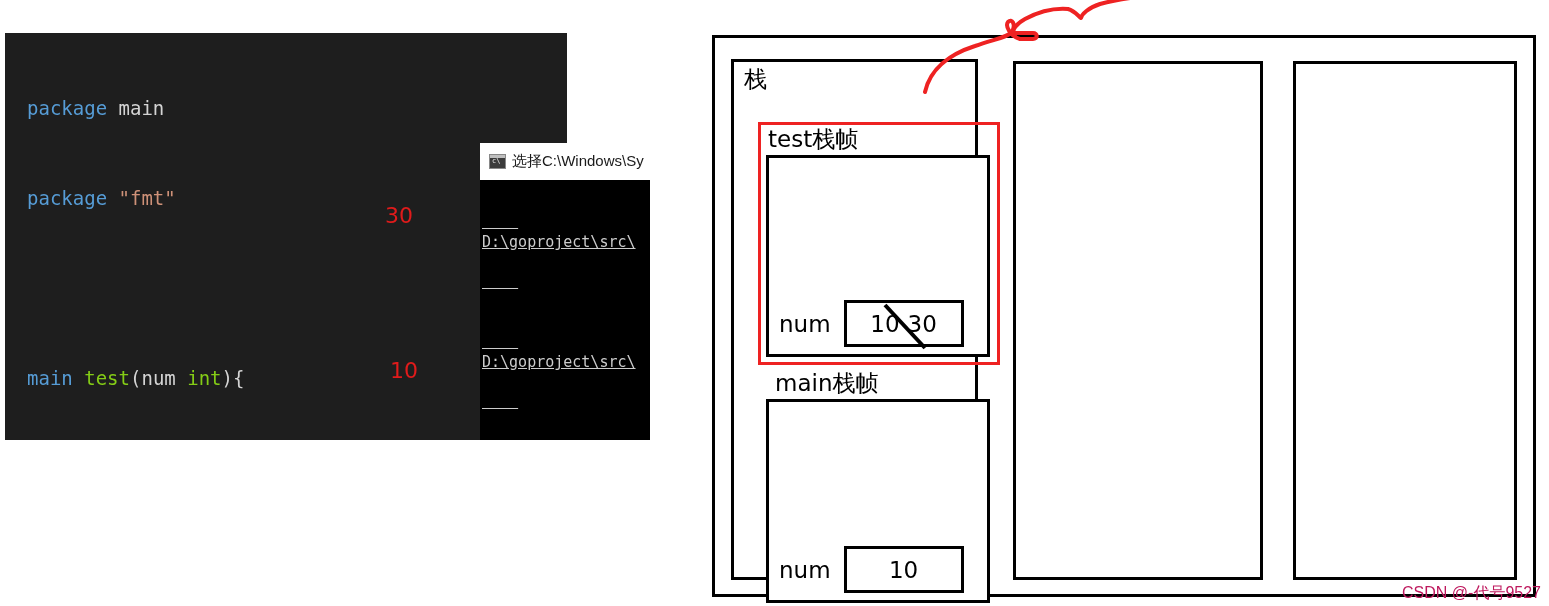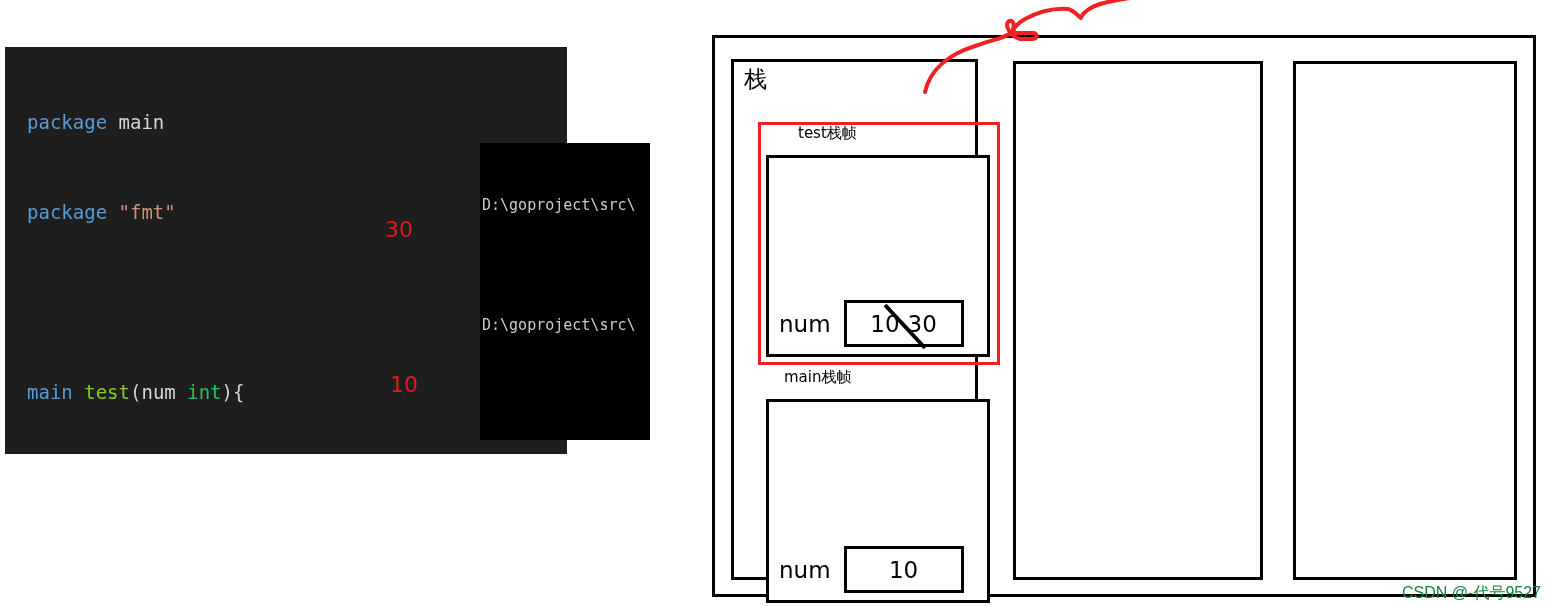--- a/index.html
+++ b/index.html
@@ -12,39 +12,39 @@
     height: 606px;
     position: relative;
     overflow: hidden;
     font-family: "Liberation Sans", sans-serif;
   }
 
   
   #editor {
     position: absolute;
     left: 5px;
-    top: 47px;
+    top: 33px;
     width: 562px;
     height: 407px;
     background: #1e1e1e;
     font-family: "DejaVu Sans Mono", monospace;
     font-size: 19px;
     line-height: 30px;
     white-space: pre;
     overflow: hidden;
   }
   #editor .ln {
     position: relative;
     height: 30px;
     padding-left: 22px;
   }
   .kw   { color: #569cd6; }
   .id   { color: #d4d4d4; }
   .fn   { color: #84cc16; }
-  .typ  { color: #22c55e; }
+  .typ  { color: #84cc16; }
   .str  { color: #ce9178; }
   .pn   { color: #d4d4d4; }
   .annot {
     position: absolute;
     color: #e01b1b;
     font-family: "DejaVu Sans", sans-serif;
     font-size: 22px;
     font-weight: 400;
   }
 
@@ -97,20 +97,21 @@
     color: #1a1a1a;
     white-space: nowrap;
   }
   #term-body {
     padding: 12px 11px 0 2px;
     font-family: "DejaVu Sans Mono", monospace;
     font-size: 15px;
     line-height: 20px;
     color: #cccccc;
     white-space: pre;
+    text-decoration: underline;
   }
   .blankline { height: 20px; }
 
   
   #diagram {
     position: absolute;
     left: 712px;
     top: 35px;
     width: 824px;
     height: 562px;
@@ -144,25 +145,24 @@
     height: 519px;
   }
   #box-3 {
     left: 578px;
     top: 23px;
     width: 224px;
     height: 519px;
   }
   .frame-title {
     position: absolute;
-    font-size: 15px;
+    font-size: 23px;
     color: #000;
     font-family: "DejaVu Sans", sans-serif;
     white-space: nowrap;
-    margin-left: 30px;
   }
   .frame-body {
     position: absolute;
     border: 3px solid #000;
     box-sizing: border-box;
     background: #fff;
   }
   #test-highlight {
     position: absolute;
     left: 24px;
@@ -173,21 +173,21 @@
     box-sizing: border-box;
     pointer-events: none;
   }
   #test-frame-title { left: 34px; top: 62px; }
   #test-frame-body {
     left: 32px;
     top: 93px;
     width: 224px;
     height: 202px;
   }
-  #main-frame-title { left: 20px; top: 306px; }
+  #main-frame-title { left: 41px; top: 306px; }
   #main-frame-body {
     left: 32px;
     top: 337px;
     width: 224px;
     height: 204px;
   }
   .var-row {
     position: absolute;
     left: 10px;
     bottom: 7px;
@@ -236,21 +236,21 @@
     width: 320px;
     height: 120px;
     pointer-events: none;
   }
   #watermark {
     position: absolute;
     right: 8px;
     bottom: 2px;
     font-family: "Liberation Sans", sans-serif;
     font-size: 16px;
-    color: #15803d;
+    color: #be185d;
     white-space: nowrap;
   }
 </style>
 </head>
 <body>
 
 <div id="editor">
   <div class="ln"><span class="kw">package</span><span class="pn"> </span><span class="id">main</span></div>
   <div class="ln"><span class="kw">package</span><span class="pn"> </span><span class="str">"fmt"</span></div>
   <div class="ln"></div>
@@ -263,20 +263,24 @@
   
   
   
   
 
   <div class="annot" style="left:380px; top:168px;">30</div>
   <div class="annot" style="left:385px; top:323px;">10</div>
 </div>
 
 <div id="terminal">
+  <div id="term-titlebar">
+    <span id="term-icon"></span>
+    <span id="term-title">选择C:\Windows\Sy</span>
+  </div>
   <div id="term-body">
     <div>D:\goproject\src\</div>
     <div class="blankline"></div>
     <div>D:\goproject\src\</div>
     <div class="blankline"></div>
     
     
     
     
     

